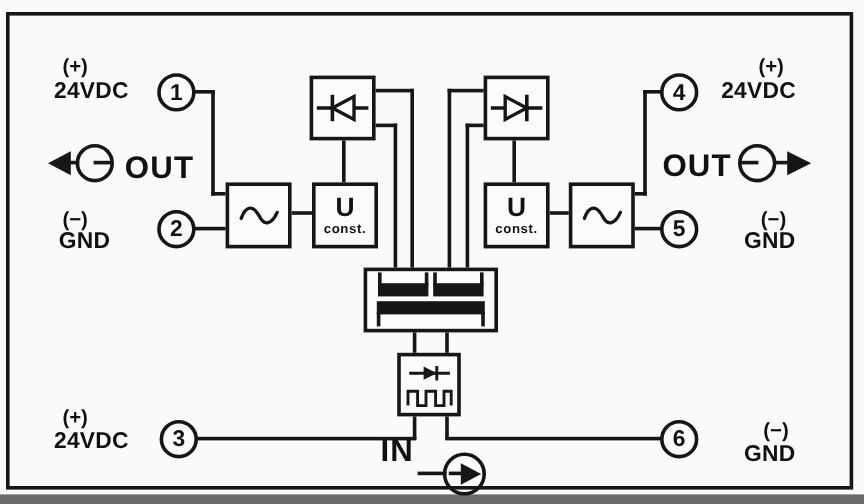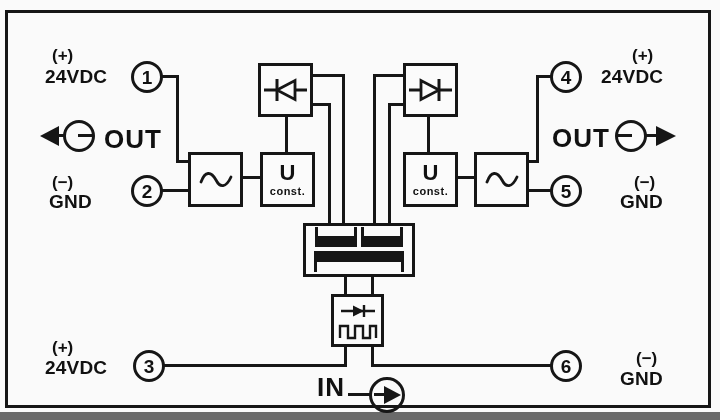--- a/index.html
+++ b/index.html
@@ -156,21 +156,21 @@
 
   <div>
     <div class="lbl s26" style="left:552px;top:125px;">OUT</div>
     <div class="circ" style="left:615px;top:120px;width:32px;height:32px;"></div>
     <div class="w" style="left:617px;top:134px;width:15px;height:3px;"></div>
     <div class="w" style="left:645px;top:134px;width:13px;height:3px;"></div>
     <div class="triR" style="left:656px;top:126px;"></div>
   </div>
 
   <div>
-    <div class="lbl s26" style="left:317px;top:374px;">IN</div>
+    <div class="lbl s26" style="left:317px;top:362px;">IN</div>
     <div class="w" style="left:348px;top:393px;width:24px;height:3px;"></div>
     <div class="circ" style="left:369px;top:377px;width:36px;height:36px;"></div>
     <div class="w" style="left:374px;top:393px;width:13px;height:3px;"></div>
     <div class="triRs" style="left:384px;top:386px;"></div>
   </div>
 
   <div class="lbl s17" style="left:52px;top:47px;">(+)</div>
   <div class="lbl s19" style="left:45px;top:67px;">24VDC</div>
   <div class="lbl s17" style="left:52px;top:174px;">(−)</div>
   <div class="lbl s19" style="left:49px;top:192px;">GND</div>

